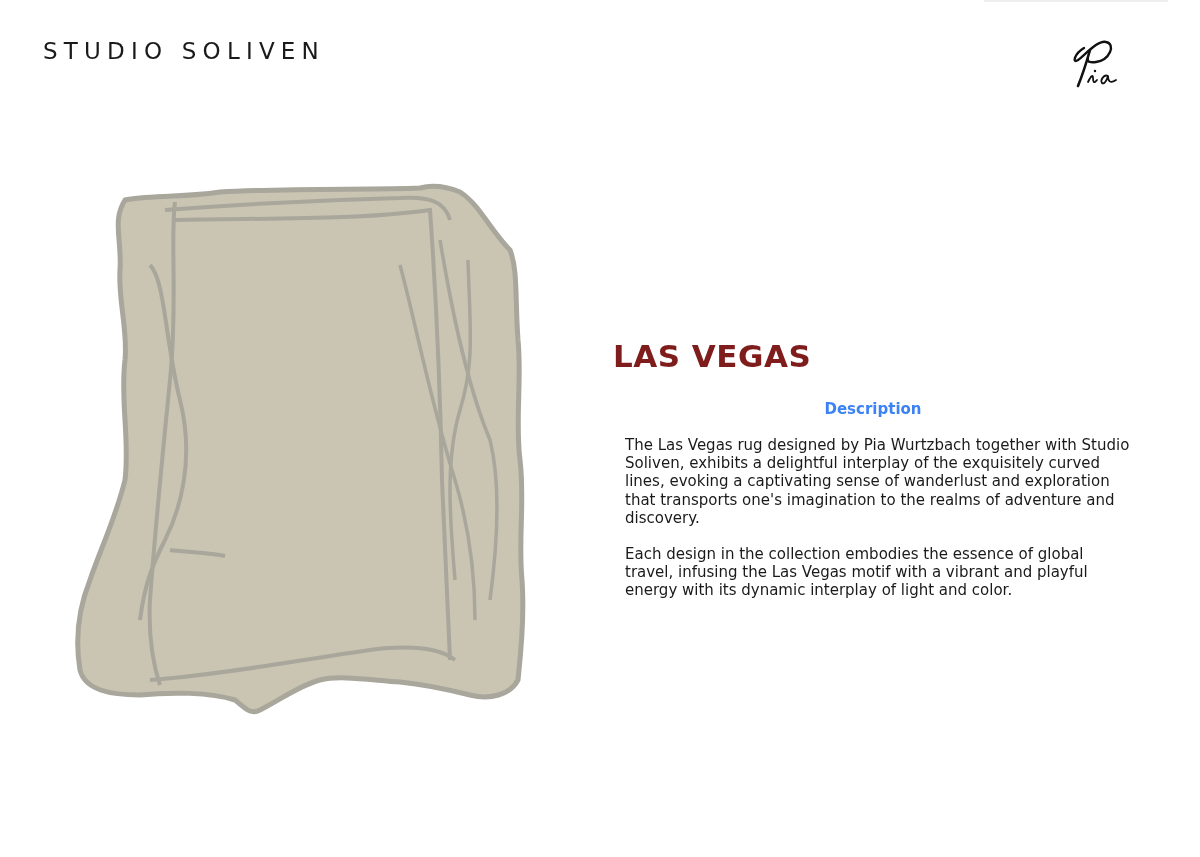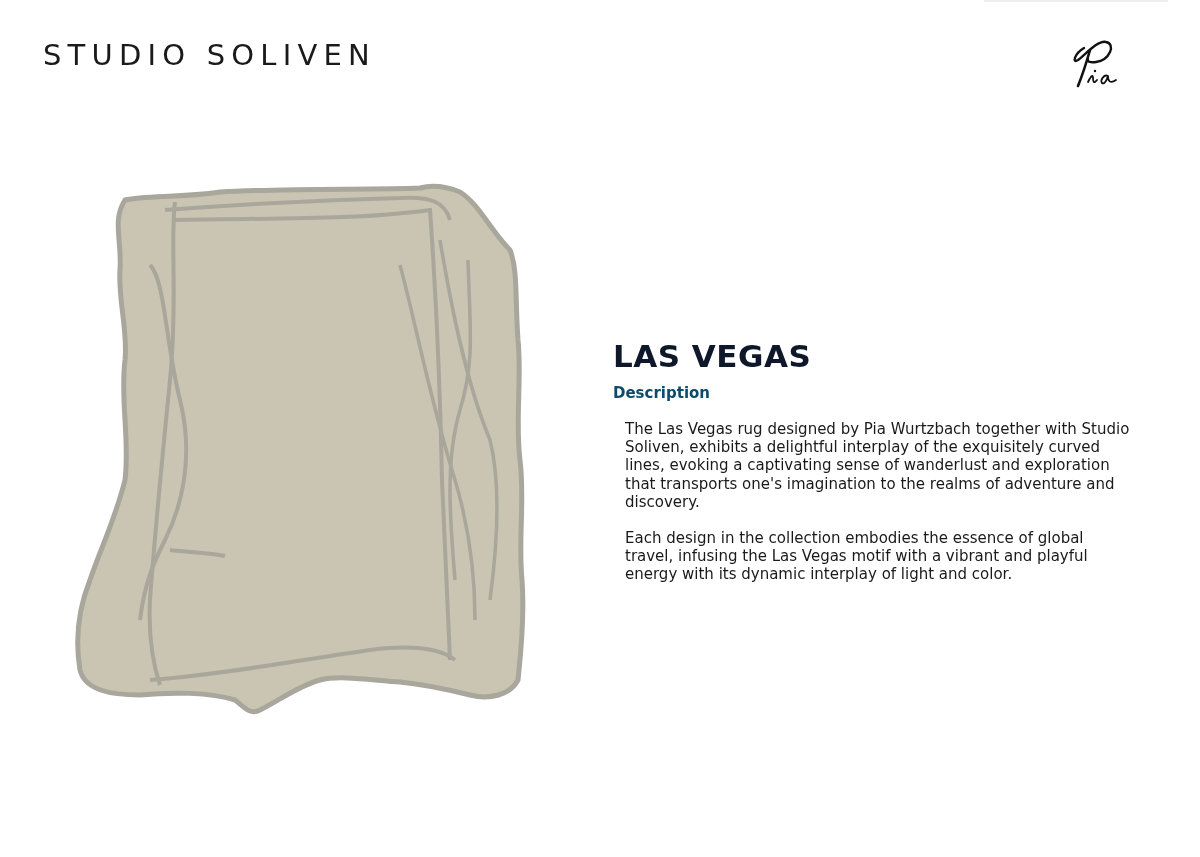--- a/index.html
+++ b/index.html
@@ -1,23 +1,23 @@
 <!DOCTYPE html>
 <html><head>
   <meta charset="utf-8">
   <style>
     html, body { margin: 0; padding: 0; background: #ffffff; }
     body { width: 1200px; height: 857px; position: relative; overflow: hidden; font-family: "Liberation Sans", sans-serif; color: #111; }
     .topbar { position: absolute; left: 984px; top: 0; width: 184px; height: 2px; background: #eeeeee; }
-    .brand { position: absolute; left: 43px; top: 38px; font-size: 29px; letter-spacing: 6.2px; font-weight: 400; color: #1a1a1a; font-family: "DejaVu Sans", sans-serif; }
+    .brand { position: absolute; left: 43px; top: 38px; font-size: 23px; letter-spacing: 6.2px; font-weight: 400; color: #1a1a1a; font-family: "DejaVu Sans", sans-serif; }
     .signature { position: absolute; left: 1060px; top: 34px; width: 70px; height: 60px; }
     .rug { position: absolute; left: 70px; top: 180px; width: 470px; height: 540px; }
     .info { position: absolute; left: 613px; top: 336px; width: 520px; }
-    .title { font-family: "DejaVu Sans", sans-serif; font-weight: 700; font-size: 31px; letter-spacing: 0.5px; margin: 0; line-height: 40px; color: #0f172a; }
-    .subhead { font-family: "DejaVu Sans", sans-serif; font-weight: 700; font-size: 15px; margin-top: 8px; color: #0c4a6e; }
+    .title { font-family: "DejaVu Sans", sans-serif; font-weight: 700; font-size: 31px; letter-spacing: 0.5px; margin: 0; line-height: 40px; color: #7f1d1d; }
+    .subhead { font-family: "DejaVu Sans", sans-serif; font-weight: 700; font-size: 15px; margin-top: 24px; color: #3b82f6; text-align: center; }
     .para { font-family: "DejaVu Sans", sans-serif; font-size: 15px; line-height: 18.2px; color: #1a1a1a; margin: 12px; }
     .p1 { margin-top: 18px; width: 505px; }
     .p2 { margin-top: 18px; width: 505px; }
   </style>
 </head>
 <body>
 
 <div class="topbar"></div>
 
 <div class="brand">STUDIO SOLIVEN</div>

